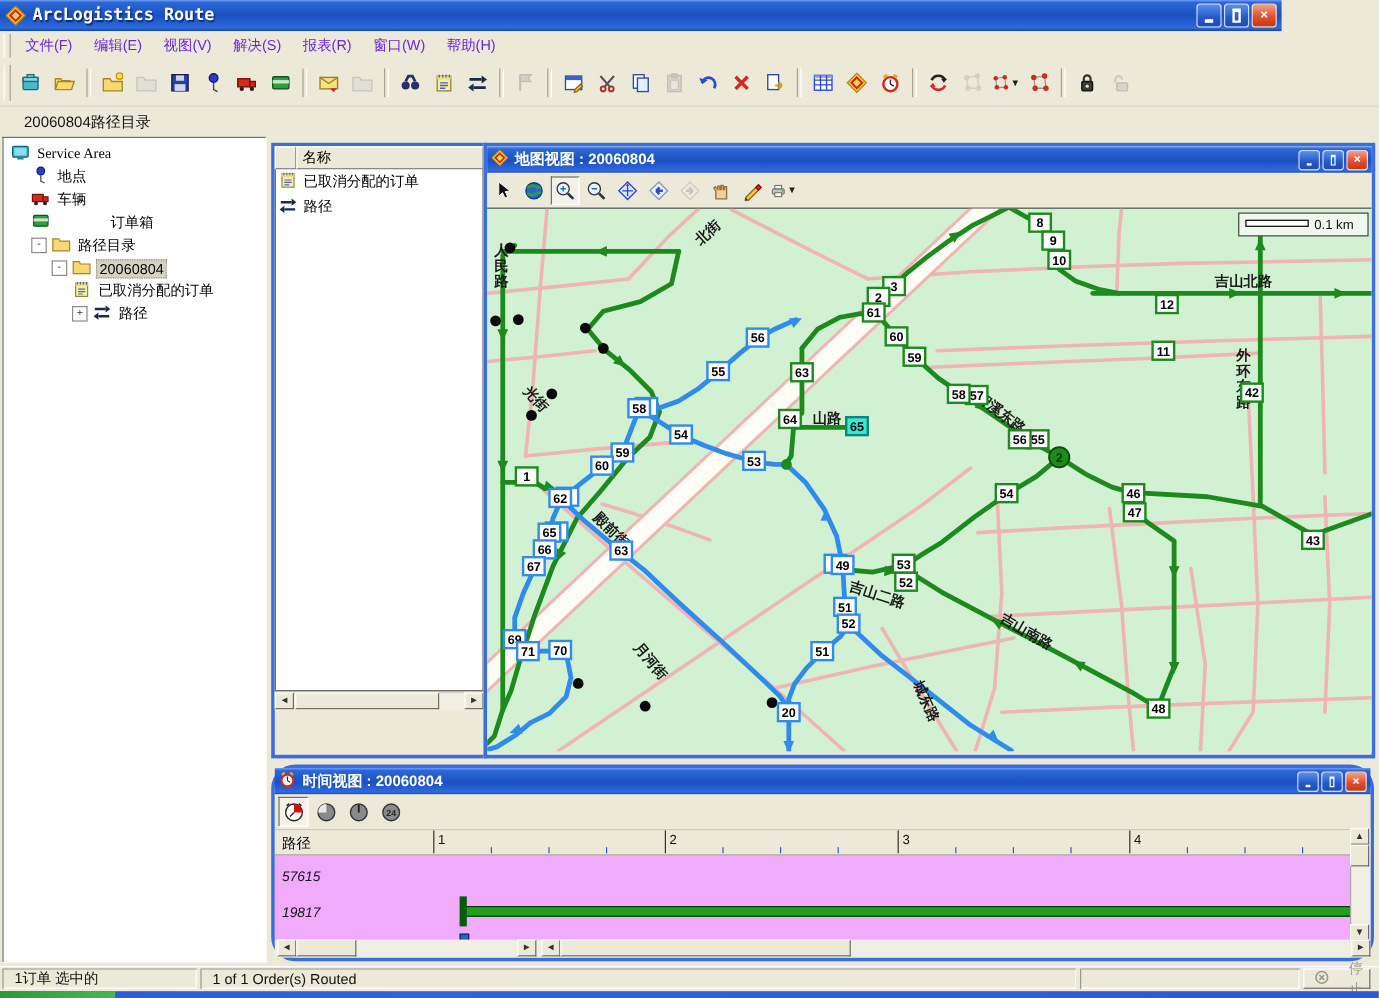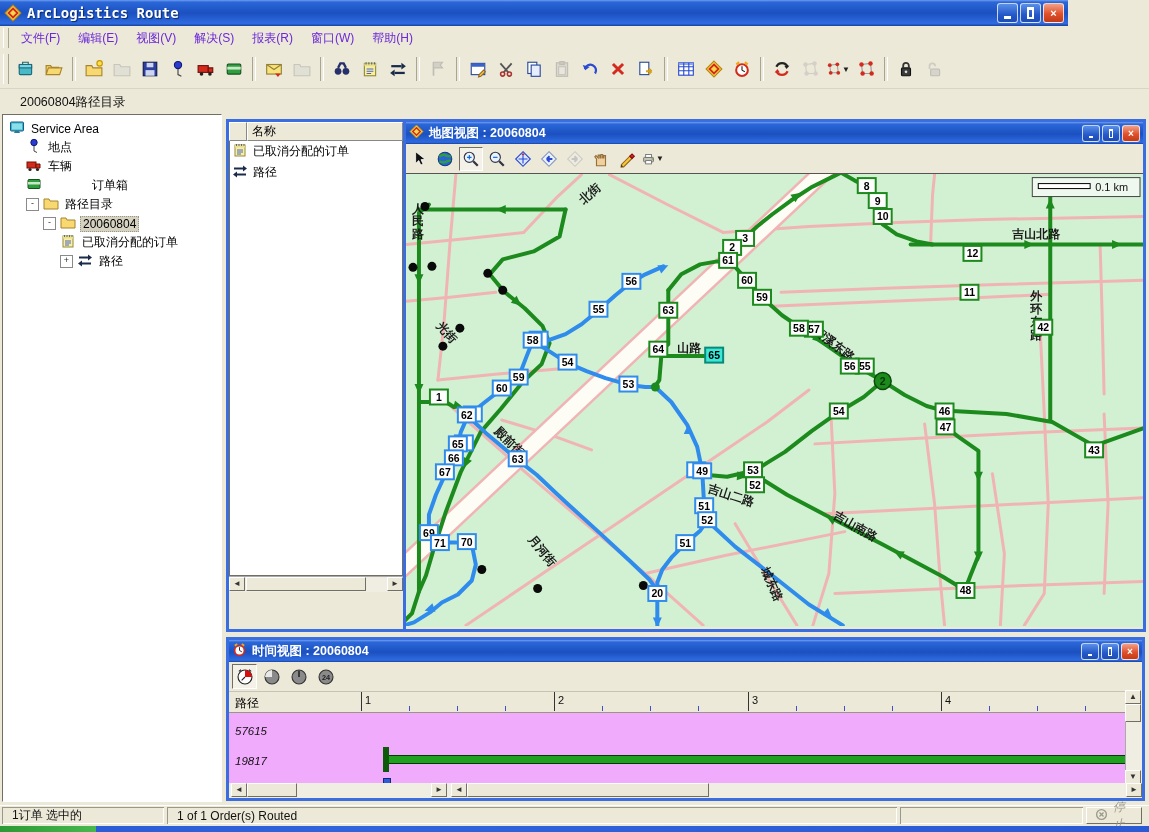--- a/index.html
+++ b/index.html
@@ -53,21 +53,21 @@
   .lbody{background:#fff;height:434px;border:1px solid #716f64;border-top:none;overflow:hidden;}
   .lrow{display:flex;align-items:center;height:21px;padding-left:2px;}
   .lrow svg{width:16px;height:16px;margin-right:5px;}
   
   .mapwin{left:403px;top:119px;width:743px;height:513px;z-index:3;}
   .maptools{height:29px;background:#ece9d8;display:flex;align-items:center;border-bottom:1px solid #c8c4b4;}
   .maptools .tbtn{width:24px;height:24px;}
   .tbtn.pressed{border:1px solid;border-color:#716f64 #fff #fff #716f64;background:#f4f2e8;}
   .mapcanvas{position:absolute;left:0;top:51px;width:737px;height:453px;background:#d2f0d2;border-top:1px solid #555;}
   
-  .timewin{left:226px;top:637px;width:919px;height:164px;z-index:4;}
+  .timewin{left:226px;top:637px;width:919px;height:164px;z-index:4;border-radius:20px;}
   .clockbar{height:29px;background:#ece9d8;display:flex;align-items:center;padding-left:2px;border-bottom:1px solid #c8c4b4;}
   .clockbar .tbtn{width:25px;height:25px;text-align:right;}
   .theader{position:relative;height:20px;background:#ece9d8;border-bottom:1px solid #9a9684;}
   .thname{position:absolute;left:6px;top:3px;}
   .tick-major{position:absolute;top:0;width:1px;height:19px;background:#333;}
   .tick-label{position:absolute;top:2px;font-size:11px;color:#111;}
   .tick-minor{position:absolute;bottom:1px;width:1px;height:5px;background:#3a50d0;}
   .tcontent{position:relative;height:73px;background:#f0abfc;overflow:hidden;font-style:italic;}
   .trowlab{position:absolute;left:6px;font-size:11.5px;color:#111;}
   .gbar{position:absolute;background:#1fa01f;border:1px solid #063806;box-sizing:border-box;}
@@ -76,22 +76,22 @@
   .vsb{position:absolute;right:0;top:50px;width:16px;height:94px;background:#f0eee2;border-left:1px solid #aaa;}
   .sbtn{position:absolute;width:16px;height:14px;background:#ece9d8;border:1px solid;border-color:#fff #716f64 #716f64 #fff;
     font-size:8px;line-height:12px;text-align:center;color:#333;box-sizing:border-box;padding:0;}
   .hscrollrow{position:absolute;left:0;bottom:0;height:15px;width:100%;background:#f0eee2;}
   .sthumb{position:absolute;top:0;height:14px;background:#ece9d8;border:1px solid;border-color:#fff #716f64 #716f64 #fff;box-sizing:border-box;}
   .listhsb{position:relative;height:15px;background:#f0eee2;border-top:1px solid #aaa;}
   
   .statusbar{position:absolute;left:0;top:805px;width:1149px;height:20px;background:#ece9d8;border-top:1px solid #fff;}
   .seg{position:absolute;top:1px;height:17px;box-shadow:inset 1px 1px 0 #9a9889, inset -1px -1px 0 #fff;
     display:flex;align-items:center;padding:0 10px;box-sizing:border-box;color:#111;}
-  .stopbtn{position:absolute;top:1px;height:17px;display:flex;align-items:center;gap:5px;padding:0 8px;
-    border:1px solid;border-color:#fff #716f64 #716f64 #fff;color:#9a9889;background:#ece9d8;box-sizing:border-box;font-style:italic;}
+  .stopbtn{position:absolute;top:1px;height:17px;display:flex;align-items:center;gap:16px;padding:0 8px;
+    border:1px solid;border-color:#fff #716f64 #716f64 #fff;color:#9a9889;background:#ece9d8;box-sizing:border-box;}
   .taskbar{position:absolute;left:0;top:826px;width:1149px;height:6px;background:linear-gradient(90deg,#2a5ad4,#2f64dc 30%,#2a5ad4);}
   .startfrag{position:absolute;left:0;top:0;width:96px;height:6px;background:linear-gradient(90deg,#2c9a34,#46b84e);}
   
   .mlabel{font-family:"Liberation Sans","DejaVu Sans",sans-serif;font-weight:bold;font-size:12px;fill:#1a1a1a;}
   .mnum{font-family:"Liberation Sans","DejaVu Sans",sans-serif;font-weight:bold;font-size:10.5px;fill:#000;}
 </style>
 </head>
 <body>
 
 <div class="app">
@@ -330,21 +330,21 @@
         <svg viewBox="0 0 16 16" width="18" height="18">
           <rect x="5" y="8" width="8" height="6" rx="1" fill="#c0bcb0" stroke="#888"></rect>
           <path d="M4 8 V5.5 a2.5 2.5 0 0 1 5 0" fill="none" stroke="#aaa" stroke-width="1.6"></path>
         </svg>
       </button>
     </div>
 
   <div class="ctxlabel">20060804路径目录</div>
 
   <div class="treepanel" id="tree">
-      <div class="trow" style="padding-left: 6px;">
+      <div class="trow" style="padding-left: 6px; font-family: Liberation Serif, serif;">
         <span><svg viewBox="0 0 16 16" width="16" height="16">
             <rect x="1.5" y="3" width="13" height="9" rx="1" fill="#3ab8c8" stroke="#1a5a88"></rect>
             <rect x="3" y="4.5" width="10" height="6" fill="#8ae0ea"></rect>
             <path d="M6 12 h4 l1 2 H5 z" fill="#2a7a9a"></path>
           </svg></span>
         <span class="tlabel">Service Area</span>
       </div>
       <div class="trow" style="padding-left: 23px;">
         <span><svg viewBox="0 0 16 16" width="16" height="16">
             <circle cx="8" cy="4.5" r="3.2" fill="#2a3cd0" stroke="#101c70"></circle>

